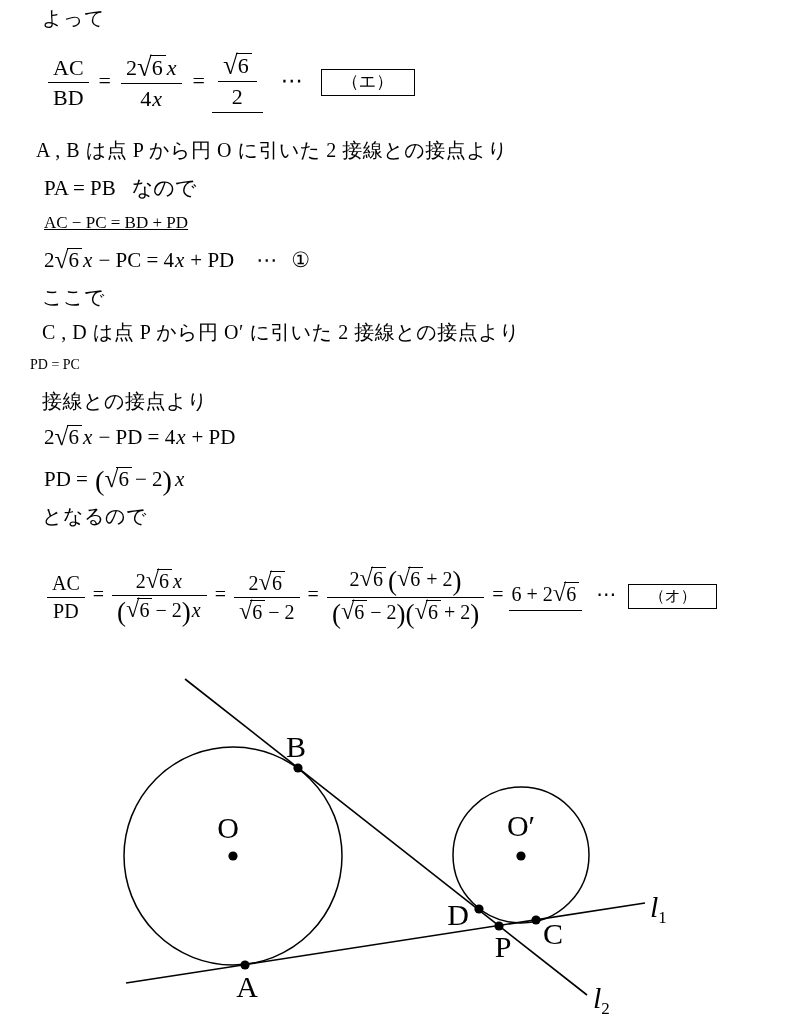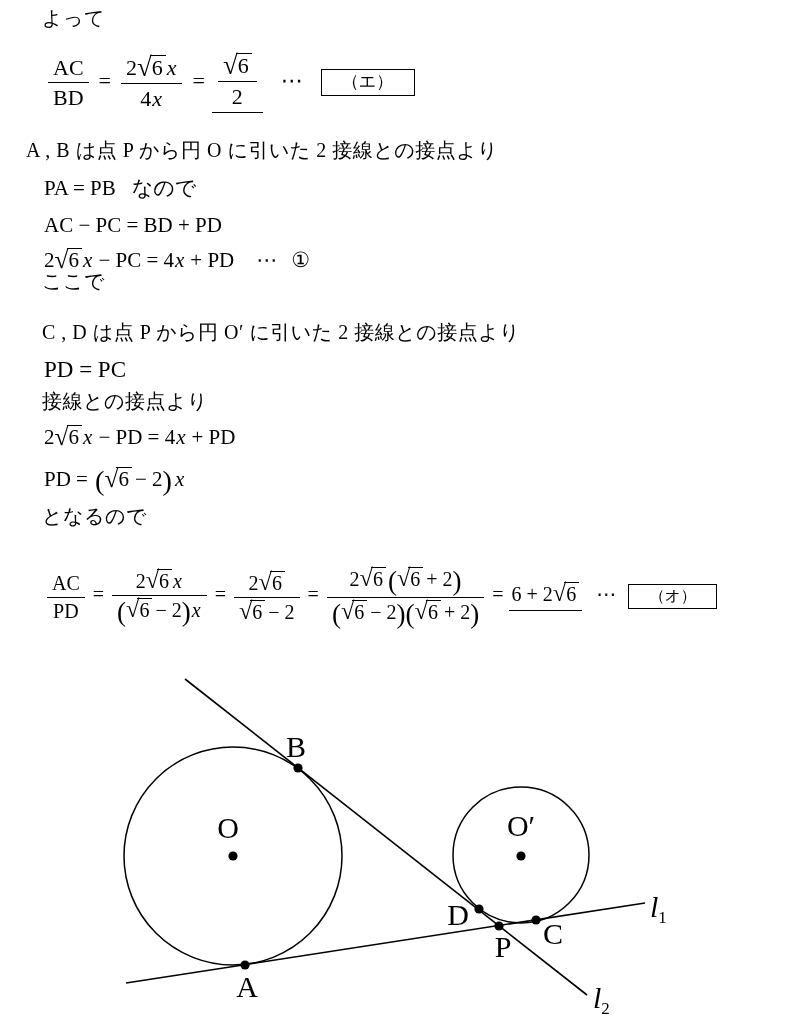--- a/index.html
+++ b/index.html
@@ -26,27 +26,27 @@
   .mbox{display:inline-block; border:1.4px solid #000; padding:2px 20px 4px; font-size:0.78em; vertical-align:middle; line-height:1.15;}
   svg text{font-family:"Liberation Serif","DejaVu Serif",serif;}
 </style>
 </head>
 <body>
 
 <div class="page">
   <div id="solution">
       <div class="line text-line" style="top: 6px; left: 42px;">よって</div>
       <div class="line math-line" style="top: 52px; left: 45px; font-size: 22px;"><span class="mfrac"><span class="mnum"><span class="mt">AC</span></span><span class="mden"><span class="mt">BD</span></span></span><span class="msp" style="width: 7px;"></span><span class="mt">=</span><span class="msp" style="width: 7px;"></span><span class="mfrac"><span class="mnum"><span class="mt">2</span><span class="msqrt"><span class="radical">√</span><span class="radicand">6</span></span><span class="mi">x</span></span><span class="mden"><span class="mt">4</span><span class="mi">x</span></span></span><span class="msp" style="width: 7px;"></span><span class="mt">=</span><span class="msp" style="width: 7px;"></span><span class="mund mid"><span class="mfrac"><span class="mnum"><span class="msqrt"><span class="radical">√</span><span class="radicand">6</span></span></span><span class="mden"><span class="mt">2</span></span></span></span><span class="msp" style="width: 18px;"></span><span class="mt">⋯</span><span class="msp" style="width: 18px;"></span><span class="mbox">（エ）</span></div>
-      <div class="line text-line" style="top: 138px; left: 26px; font-family: Liberation Serif, serif;">A , B は点 P から円 O に引いた 2 接線との接点より</div>
+      <div class="line text-line" style="top: 138px; left: 36px; font-family: Liberation Serif, serif;">A , B は点 P から円 O に引いた 2 接線との接点より</div>
       <div class="line math-line" style="top: 175px; left: 44px; font-size: 21px;"><span class="mt">PA = PB</span><span class="msp" style="width: 16px;"></span><span class="mt">なので</span></div>
-      <div class="line math-line" style="top: 212px; left: 44px; font-size: 21px;"><span class="mt">AC − PC = BD + PD</span></div>
+      <div class="line math-line" style="top: 212px; left: 44px; font-size: 17px; text-decoration: underline;"><span class="mt">AC − PC = BD + PD</span></div>
       <div class="line math-line" style="top: 247px; left: 44px; font-size: 21px;"><span class="mt">2</span><span class="msqrt"><span class="radical">√</span><span class="radicand">6</span></span><span class="mi">x</span><span class="msp" style="width: 5px;"></span><span class="mt">− PC = 4</span><span class="mi">x</span><span class="msp" style="width: 5px;"></span><span class="mt">+ PD</span><span class="msp" style="width: 22px;"></span><span class="mt">⋯</span><span class="msp" style="width: 14px;"></span><span class="mt">①</span></div>
-      <div class="line text-line" style="top: 269px; left: 42px;">ここで</div>
+      <div class="line text-line" style="top: 285px; left: 42px;">ここで</div>
       <div class="line text-line" style="top: 320px; left: 42px; text-align: right;">C , D は点 P から円 O′ に引いた 2 接線との接点より</div>
-      <div class="line math-line" style="top: 356px; left: 44px; font-size: 23px;"><span class="mt">PD = PC</span></div>
+      <div class="line math-line" style="top: 356px; left: 30px; font-size: 14px;"><span class="mt">PD = PC</span></div>
       <div class="line text-line" style="top: 389px; left: 42px;">接線との接点より</div>
       <div class="line math-line" style="top: 424px; left: 44px; font-size: 21px;"><span class="mt">2</span><span class="msqrt"><span class="radical">√</span><span class="radicand">6</span></span><span class="mi">x</span><span class="msp" style="width: 5px;"></span><span class="mt">− PD = 4</span><span class="mi">x</span><span class="msp" style="width: 5px;"></span><span class="mt">+ PD</span></div>
       <div class="line math-line" style="top: 466px; left: 44px; font-size: 21px;"><span class="mt">PD =</span><span class="msp" style="width: 7px;"></span><span class="mpar">(</span><span class="msqrt"><span class="radical">√</span><span class="radicand">6</span></span><span class="msp" style="width: 3px;"></span><span class="mt">− 2</span><span class="mpar">)</span><span class="msp" style="width: 2px;"></span><span class="mi">x</span></div>
       <div class="line text-line" style="top: 504px; left: 42px;">となるので</div>
       <div class="line math-line" style="top: 566px; left: 44px; font-size: 20px;"><span class="mfrac"><span class="mnum"><span class="mt">AC</span></span><span class="mden"><span class="mt">PD</span></span></span><span class="msp" style="width: 5px;"></span><span class="mt">=</span><span class="msp" style="width: 5px;"></span><span class="mfrac"><span class="mnum"><span class="mt">2</span><span class="msqrt"><span class="radical">√</span><span class="radicand">6</span></span><span class="mi">x</span></span><span class="mden"><span class="mpar">(</span><span class="msqrt"><span class="radical">√</span><span class="radicand">6</span></span><span class="msp" style="width: 3px;"></span><span class="mt">− 2</span><span class="mpar">)</span><span class="mi">x</span></span></span><span class="msp" style="width: 5px;"></span><span class="mt">=</span><span class="msp" style="width: 5px;"></span><span class="mfrac"><span class="mnum"><span class="mt">2</span><span class="msqrt"><span class="radical">√</span><span class="radicand">6</span></span></span><span class="mden"><span class="msqrt"><span class="radical">√</span><span class="radicand">6</span></span><span class="msp" style="width: 3px;"></span><span class="mt">− 2</span></span></span><span class="msp" style="width: 5px;"></span><span class="mt">=</span><span class="msp" style="width: 5px;"></span><span class="mfrac"><span class="mnum"><span class="mt">2</span><span class="msqrt"><span class="radical">√</span><span class="radicand">6</span></span><span class="msp" style="width: 2px;"></span><span class="mpar">(</span><span class="msqrt"><span class="radical">√</span><span class="radicand">6</span></span><span class="msp" style="width: 3px;"></span><span class="mt">+ 2</span><span class="mpar">)</span></span><span class="mden"><span class="mpar">(</span><span class="msqrt"><span class="radical">√</span><span class="radicand">6</span></span><span class="msp" style="width: 3px;"></span><span class="mt">− 2</span><span class="mpar">)</span><span class="mpar">(</span><span class="msqrt"><span class="radical">√</span><span class="radicand">6</span></span><span class="msp" style="width: 3px;"></span><span class="mt">+ 2</span><span class="mpar">)</span></span></span><span class="msp" style="width: 5px;"></span><span class="mt">=</span><span class="msp" style="width: 5px;"></span><span class="mund"><span class="mt">6 + 2</span><span class="msqrt"><span class="radical">√</span><span class="radicand">6</span></span></span><span class="msp" style="width: 14px;"></span><span class="mt">⋯</span><span class="msp" style="width: 12px;"></span><span class="mbox">（オ）</span></div>
     </div>
   <svg id="diagram" width="786" height="360" viewBox="0 0 786 360" style="position: absolute; left: 0px; top: 664px;">
       <circle cx="233" cy="192" r="109" fill="none" stroke="#000000" stroke-width="1.5"></circle>
       <circle cx="521" cy="191" r="68" fill="none" stroke="#000000" stroke-width="1.5"></circle>
       <line x1="126" y1="319" x2="645" y2="239" stroke="#000000" stroke-width="1.6"></line>

